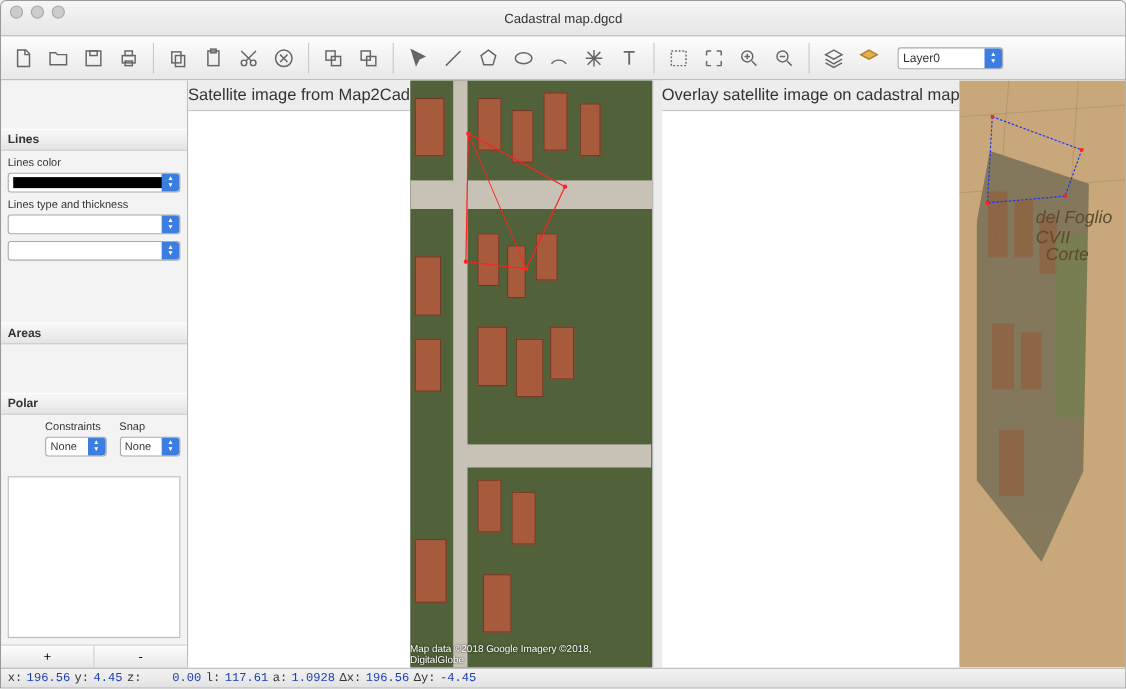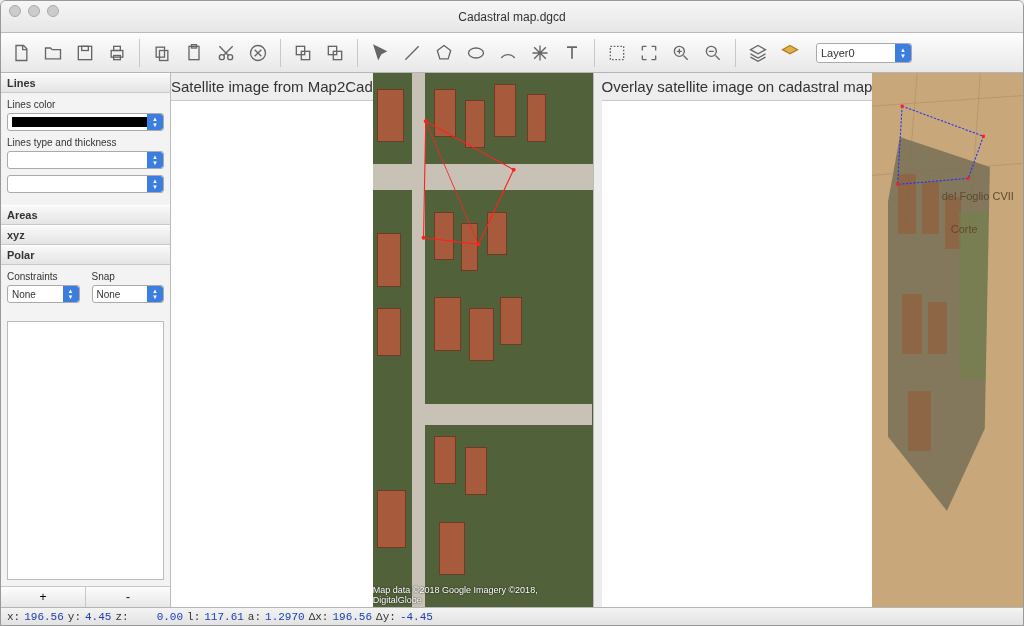--- a/index.html
+++ b/index.html
@@ -9,47 +9,47 @@
   .traffic { position:absolute; left:8px; top:4px; display:flex; gap:7px; }
   .tl { width:12px; height:12px; border-radius:50%; background:#ccc; border:1px solid #aaa; }
   .toolbar { height: 40px; background: linear-gradient(#fdfdfd,#e8e8e8); border-bottom: 1px solid #b5b5b5; display:flex; align-items:center; padding: 0 6px; gap: 4px; }
   .tbtn { width:28px; height:28px; display:flex; align-items:center; justify-content:center; color:#555; border-radius:3px; }
   .tbtn svg { width:20px; height:20px; stroke:#666; fill:none; stroke-width:1.6; }
   .tsep { width:1px; height:28px; background:#c8c8c8; margin: 0 4px; }
   .layer-sel { margin-left:8px; width:96px; height:20px; font-size:11px; border:1px solid #aaa; border-radius:3px; background:#fff; position:relative; padding:0 4px; display:flex; align-items:center; }
   .sel-arrows { position:absolute; right:0; top:0; width:16px; height:100%; background:#3b7ee0; border-radius:0 3px 3px 0; display:flex; flex-direction:column; align-items:center; justify-content:center; color:#fff; font-size:6px; }
   .body { flex:1; display:flex; overflow:hidden; }
   .sidebar { width:170px; background:#f3f3f3; border-right:1px solid #bbb; display:flex; flex-direction:column; }
-  .panel-hdr { background:linear-gradient(#f9f9f9,#e4e4e4); border-top:1px solid #fff; border-bottom:1px solid #c8c8c8; padding:3px 6px; font-size:11px; font-weight:600; color:#333; }
+  .panel-hdr { background:linear-gradient(#f9f9f9,#e4e4e4); border-top:1px solid #fff; border-bottom:1px solid #c8c8c8; padding:3px 6px; font-size:11px; font-weight:600; color:#333;margin-top:44px; }
   .panel-body { padding:6px; font-size:10px; color:#333; }
   .panel-body label { display:block; margin-bottom:3px; }
   .sel { height:18px; border:1px solid #aaa; border-radius:3px; background:#fff; position:relative; display:flex; align-items:center; padding:0 4px; margin-bottom:6px; }
   .sel .sel-arrows { right:0; }
   .color-swatch { background:#000; flex:1; height:10px; }
-  .row2 { display:flex; gap:12px; }
+  .row2 { display:flex; gap:12px;margin-left:34px; }
   .row2 > div { flex:1; }
   .base-area { flex:1; background:#fff; margin:6px; border:1px solid #bbb; }
   .pm { display:flex; border-top:1px solid #c8c8c8; }
   .pm button { flex:1; height:20px; border:none; background:linear-gradient(#fdfdfd,#e7e7e7); border-right:1px solid #c8c8c8; font-size:12px; }
   .pm button:last-child { border-right:none; }
   .canvas-area { flex:1; position:relative; background:#ececec; display:flex; gap:8px; padding:0; overflow:hidden; }
   .view { flex:1; background:#fff; display:flex; border-right:1px solid #bbb; }
   .view:last-child { border-right:none; }
   .view-header { height:28px; background:#ededed; border-bottom:1px solid #c8c8c8; display:flex; align-items:center; justify-content:center; font-size:15px; color:#333; }
   .view-body { flex:1; position:relative; overflow:hidden; }
   .satellite { width:100%; height:100%; background:#4a5a3a; position:relative;padding-left:48px; }
   .road-h { position:absolute; background:#c8c2b6; }
   .road-v { position:absolute; background:#c8c2b6; }
   .roof { position:absolute; background:#a85b3c; border:1px solid #6f3b25; }
   .green { position:absolute; background:#51623a; }
   .attrib { position:absolute; bottom:2px; right:4px; color:#fff; font-size:9px; text-shadow:0 0 2px #000; }
   .poly { position:absolute; inset:0; pointer-events:none; }
   .parchment { width:100%; height:100%; background:#c8a87a; position:relative; }
   .overlay-sat { position:absolute; left:10%; top:12%; width:68%; height:70%; background:#7c7358; clip-path: polygon(12% 0, 100% 8%, 95% 78%, 58% 100%, 0 80%, 0 18%); opacity:0.9; }
-  .parch-text { position:absolute; color:#5e4a2e; font-size:11px; }
+  .parch-text { position:absolute; color:#5e4a2e; font-style:italic; font-size:16px; }
   .statusbar { height:18px; background:linear-gradient(#f3f3f3,#e2e2e2); border-top:1px solid #b5b5b5; display:flex; align-items:center; font-size:11px; color:#333; padding:0 6px; gap:4px; font-family: "Menlo","Courier New",monospace; }
   .statusbar span.v { color:#1a3fb0; }
 </style>
 </head>
 <body>
 
 <div class="window">
   <div class="titlebar">
     <div class="traffic">
       <div class="tl"></div>
@@ -212,21 +212,20 @@
         <div class="sel">
             <span></span>
             <div class="sel-arrows">▲<br>▼</div>
           </div>
         <div class="sel">
             <span></span>
             <div class="sel-arrows">▲<br>▼</div>
           </div>
       </div>
       <div class="panel-hdr">Areas</div>
-      <div class="panel-hdr">xyz</div>
       <div class="panel-hdr">Polar</div>
       <div class="panel-body">
         <div class="row2">
           <div>
             <label>Constraints</label>
             <div class="sel">
                 <span>None</span>
                 <div class="sel-arrows">▲<br>▼</div>
               </div>
           </div>
@@ -323,19 +322,19 @@
     <span>x:</span>
     <span class="v">196.56</span>
     <span>y:</span>
     <span class="v">4.45</span>
     <span>z:</span>
     <span style="width:20px"></span>
     <span class="v">0.00</span>
     <span>l:</span>
     <span class="v">117.61</span>
     <span>a:</span>
-    <span class="v">1.2970</span>
+    <span class="v">1.0928</span>
     <span>Δx:</span>
     <span class="v">196.56</span>
     <span>Δy:</span>
     <span class="v">-4.45</span>
   </div>
 </div>
 
 </body></html>

